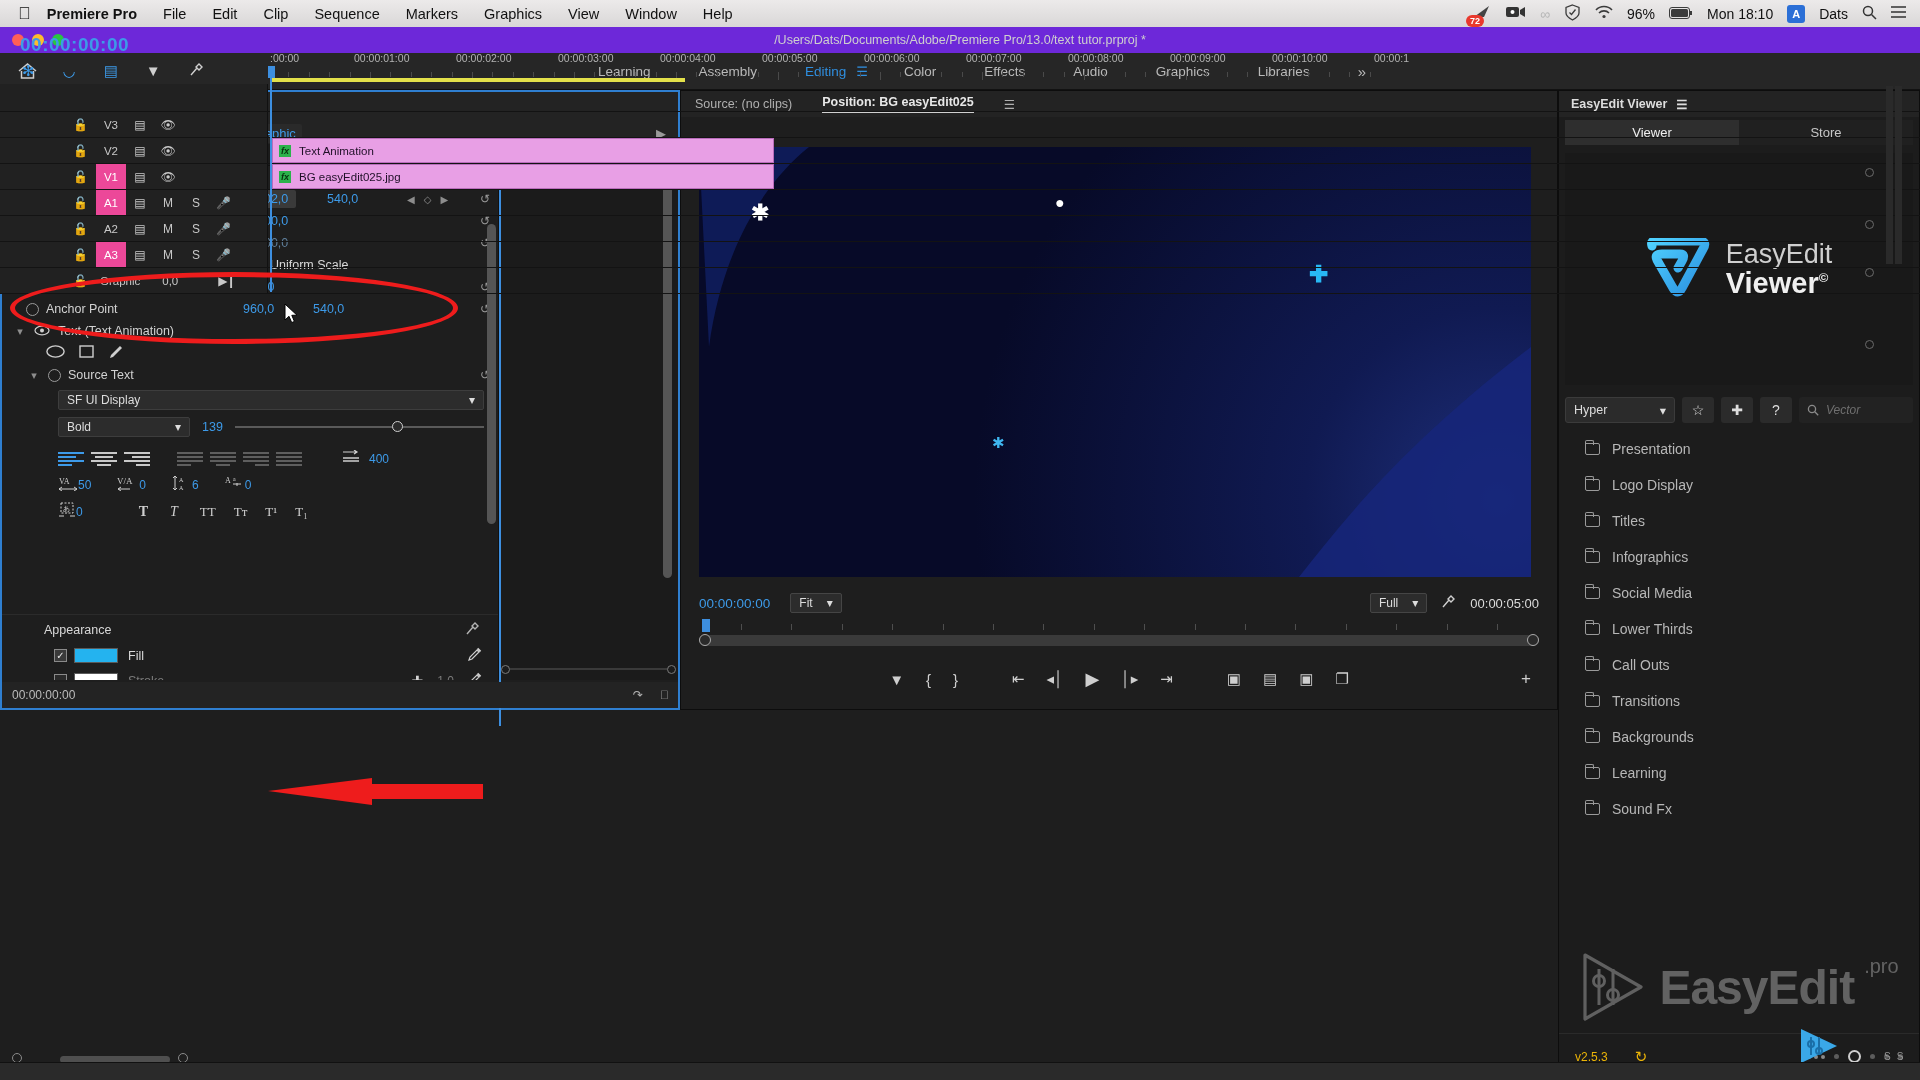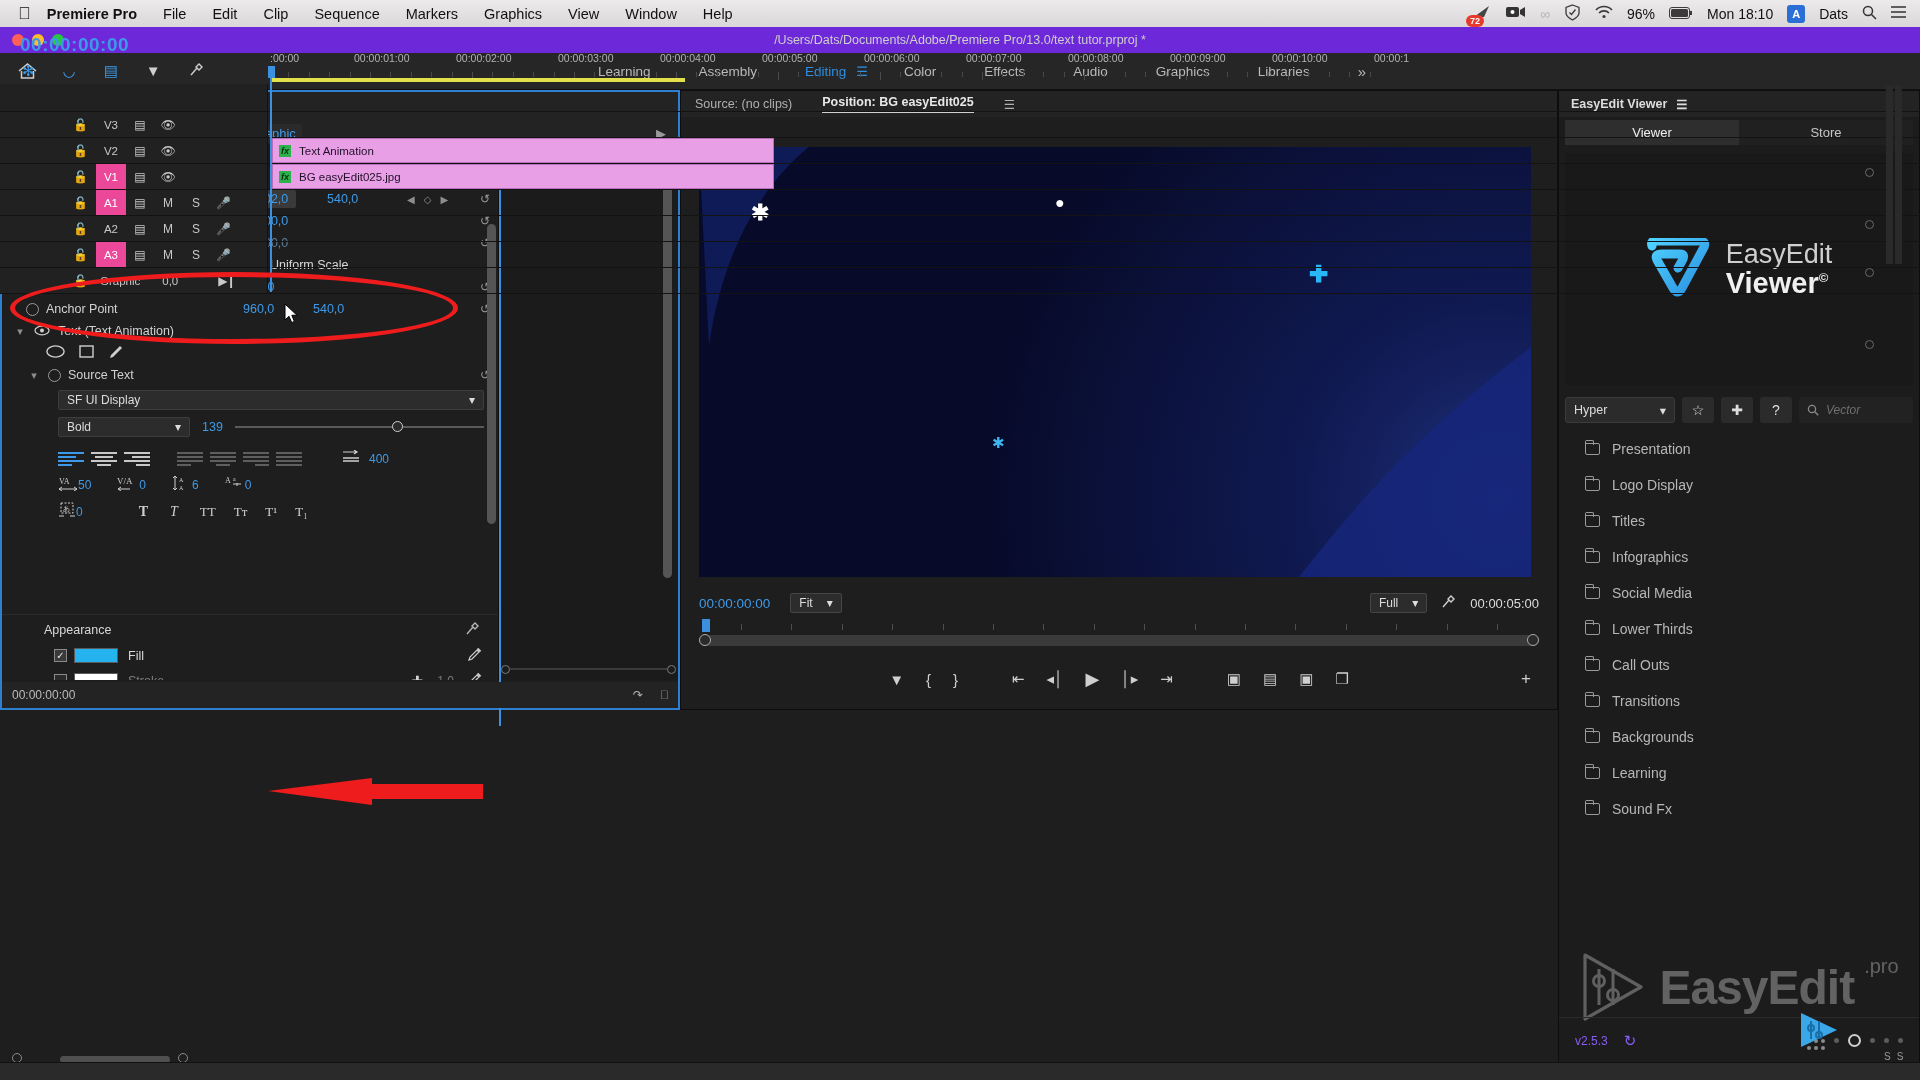--- a/index.html
+++ b/index.html
@@ -176,23 +176,23 @@
     font-size:14px; color:#b7b7b7; }
   .folder { width:15px; height:12px; border:1.5px solid #9a9a9a; border-radius:2px;
     border-top-left-radius:0; position:relative; }
   .folder::before { content:""; position:absolute; left:-1.5px; top:-4.5px; width:7px;
     height:4px; border:1.5px solid #9a9a9a; border-bottom:none; border-top-left-radius:2px;
     border-top-right-radius:2px; }
   .ee-brand { position:absolute; left:0; right:0; bottom:48px; height:88px;
     display:flex; align-items:center; justify-content:center; gap:10px; opacity:.62; }
   .ee-brand .bt { font-size:48px; font-weight:bold; color:#8e8e8e; letter-spacing:-1px; }
   .ee-brand .bp { font-size:20px; color:#8e8e8e; align-self:flex-start; margin-top:12px; }
-  .ee-foot { position:absolute; left:0; right:0; bottom:16px; height:46px;
+  .ee-foot { position:absolute; left:0; right:0; bottom:0; height:46px;
     border-top:1px solid #2a2a2a; display:flex; align-items:center; padding:0 16px;
-    font-size:12px; color:#8b5cf6; gap:16px; }
+    font-size:12px; color:#eab308; gap:27px; }
   .dots { display:flex; align-items:center; gap:9px; margin-left:auto; }
   .dots i { width:5px; height:5px; border-radius:50%; background:#5c5c5c; display:block; }
   .dots .cur { width:13px; height:13px; border:2px solid #cfcfcf; background:transparent; }
   .grid3 { display:grid; grid-template-columns:repeat(3,4px); gap:3px; }
   .grid3 i { width:4px; height:4px; background:#8a8a8a; display:block; }
 
   
   #tools { left:0; top:710px; width:52px; height:340px; background:#1c1c1c;
     border:1px solid #0d0d0d; display:flex; flex-direction:column; align-items:center;
     padding-top:9px; gap:5px; }

